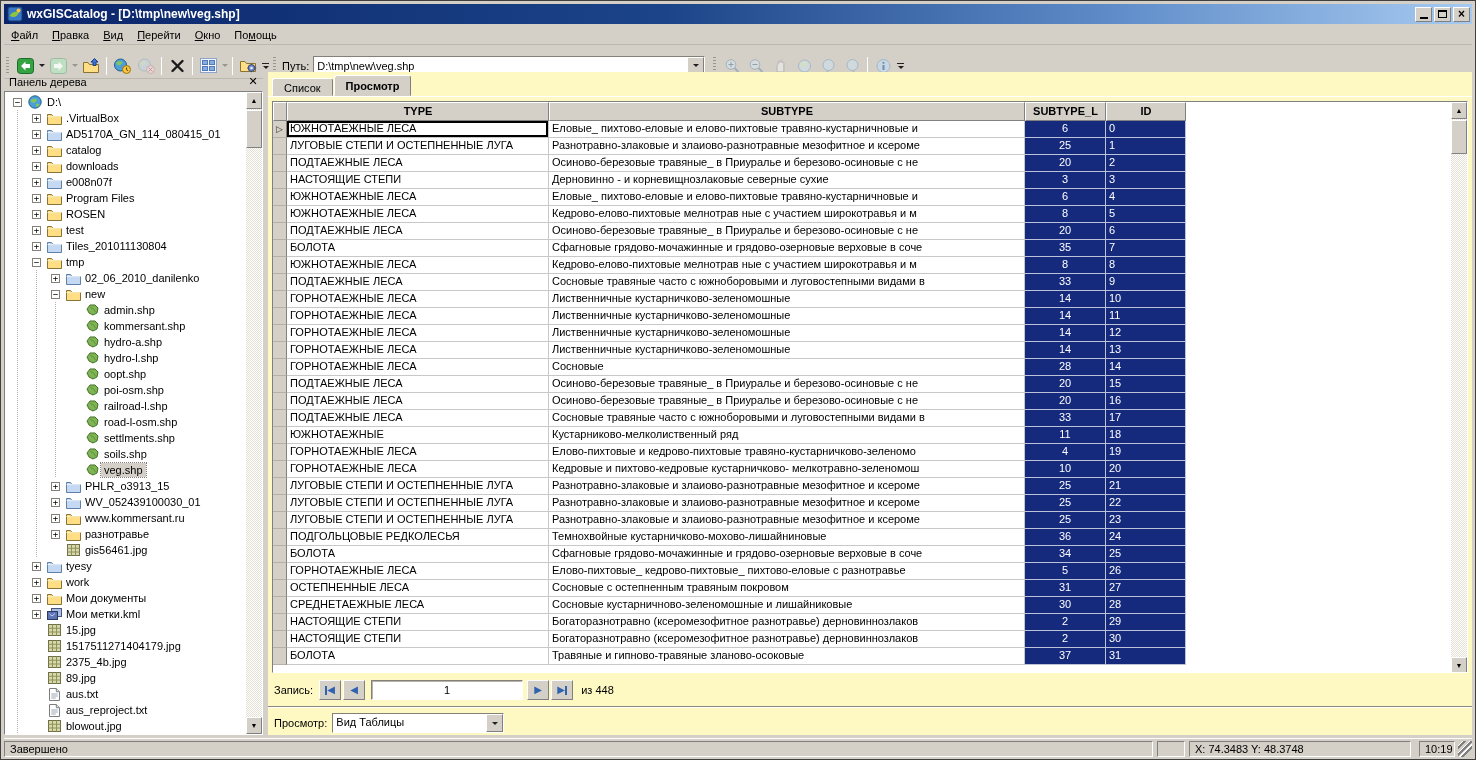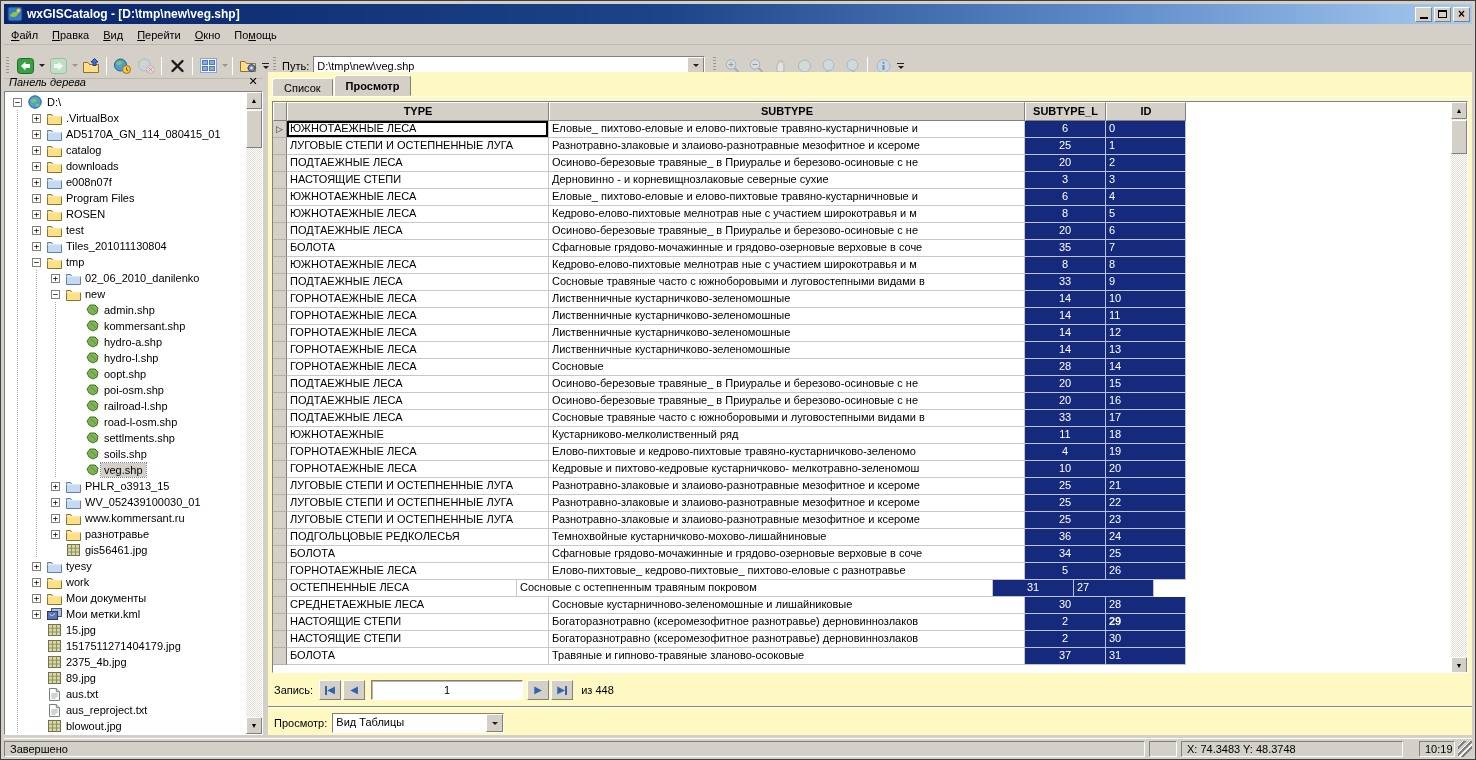--- a/index.html
+++ b/index.html
@@ -37,21 +37,21 @@
   .chevron{width:11px;height:24px;display:flex;flex-direction:column;align-items:center;justify-content:center;flex:none;}
   .chevron i{display:block;}
   .chevron .bar{width:7px;height:1px;background:#202020;margin-bottom:2px;}
   .pathlabel{margin:0 4px 0 2px;}
   .pathcombo{display:flex;height:20px;width:392px;flex:none;}
   .pathcombo input{flex:1;border:none;outline:none;font:11px "Liberation Sans","DejaVu Sans",sans-serif;padding:0 3px;background:#FFF;}
   .combobtn{width:17px;height:100%;background:#D4D0C8;display:flex;align-items:center;justify-content:center;flex:none;}
 
   
   .treepanel{position:absolute;left:3px;top:71px;width:259px;bottom:24px;}
-  .treeheader{height:19px;display:flex;align-items:center;padding:0 3px 0 5px;font-style:italic;}
+  .treeheader{height:19px;display:flex;align-items:center;padding:0 3px 0 5px;}
   .treeheader .htext{flex:1;}
   .closex{width:14px;height:14px;display:flex;align-items:center;justify-content:center;font-size:11px;font-weight:bold;}
   .treebody{position:absolute;left:0;right:0;top:19px;bottom:0;background:#FFF;overflow:hidden;}
   .treerows{position:absolute;left:0;top:0;right:16px;bottom:0;overflow:hidden;padding:2px 0 0 3px;}
   .trow{height:16px;display:flex;align-items:center;white-space:nowrap;}
   .tind{width:19px;height:16px;flex:none;background:repeating-linear-gradient(180deg,#B4B0A8 0 1px,transparent 1px 2px);background-size:1px 16px;background-position:9px 0;background-repeat:no-repeat;}
   .tslot{width:19px;height:16px;flex:none;display:flex;align-items:center;justify-content:center;}
   .texp{width:9px;height:9px;border:1px solid #848078;background:#FFF;font-size:9px;line-height:7px;text-align:center;font-family:"DejaVu Sans Mono",monospace;}
   .ticon{width:17px;flex:none;display:flex;justify-content:center;align-items:center;}
   .tlabel{padding:1px 3px;}
@@ -97,21 +97,21 @@
 
   .viewrow{position:absolute;left:6px;top:640px;height:22px;display:flex;align-items:center;}
   .viewcombo{display:flex;width:172px;height:20px;margin-left:5px;}
   .viewcombo .val{flex:1;background:#FFF;padding:2px 3px;overflow:hidden;white-space:nowrap;}
 
   
   .statusbar{position:absolute;left:3px;right:3px;bottom:2px;height:19px;display:flex;align-items:stretch;border-top:1px solid #FFF;padding-top:2px;}
   .spane{padding:1px 5px;white-space:nowrap;overflow:hidden;}
   .sp1{flex:1;margin-right:4px;}
   .sp2{width:28px;margin-right:4px;}
-  .sp3{width:222px;margin-right:16px;}
+  .sp3{width:222px;margin-right:8px;}
   .sp4{width:36px;margin-right:3px;}
   .sgrip{width:14px;background:
     linear-gradient(135deg,transparent 0 3px,#FFF 3px 4px,#808080 4px 6px,transparent 6px 8px,#FFF 8px 9px,#808080 9px 11px,transparent 11px 12px,#FFF 12px 13px,#808080 13px 15px,transparent 0);}
   svg{display:block;}
 </style>
 </head>
 <body>
 
 <div class="window">
 
@@ -1060,38 +1060,38 @@
             </div>
             <div class="grow">
               <span class="gsel" style="width: 14px;"></span>
               <span class="gcell " style="width: 262px;">ГОРНОТАЕЖНЫЕ ЛЕСА</span>
               <span class="gcell " style="width: 476px;">Елово-пихтовые_ кедрово-пихтовые_ пихтово-еловые с разнотравье</span>
               <span class="gcell dark center" style="width: 81px;">5</span>
               <span class="gcell dark" style="width: 80px;">26</span>
             </div>
             <div class="grow">
               <span class="gsel" style="width: 14px;"></span>
-              <span class="gcell " style="width: 230px;">ОСТЕПНЕННЫЕ ЛЕСА</span>
+              <span class="gcell " style="width: 262px;">ОСТЕПНЕННЫЕ ЛЕСА</span>
               <span class="gcell " style="width: 476px;">Сосновые с остепненным травяным покровом</span>
               <span class="gcell dark center" style="width: 81px;">31</span>
               <span class="gcell dark" style="width: 80px;">27</span>
             </div>
             <div class="grow">
               <span class="gsel" style="width: 14px;"></span>
               <span class="gcell " style="width: 262px;">СРЕДНЕТАЕЖНЫЕ ЛЕСА</span>
               <span class="gcell " style="width: 476px;">Сосновые кустарничново-зеленомошные и лишайниковые</span>
               <span class="gcell dark center" style="width: 81px;">30</span>
               <span class="gcell dark" style="width: 80px;">28</span>
             </div>
             <div class="grow">
               <span class="gsel" style="width: 14px;"></span>
               <span class="gcell " style="width: 262px;">НАСТОЯЩИЕ СТЕПИ</span>
               <span class="gcell " style="width: 476px;">Богаторазнотравно (ксеромезофитное разнотравье) дерновиннозлаков</span>
               <span class="gcell dark center" style="width: 81px;">2</span>
-              <span class="gcell dark" style="width: 80px; font-weight: bold;">29</span>
+              <span class="gcell dark" style="width: 80px;">29</span>
             </div>
             <div class="grow">
               <span class="gsel" style="width: 14px;"></span>
               <span class="gcell " style="width: 262px;">НАСТОЯЩИЕ СТЕПИ</span>
               <span class="gcell " style="width: 476px;">Богаторазнотравно (ксеромезофитное разнотравье) дерновиннозлаков</span>
               <span class="gcell dark center" style="width: 81px;">2</span>
               <span class="gcell dark" style="width: 80px;">30</span>
             </div>
             <div class="grow">
               <span class="gsel" style="width: 14px;"></span>

